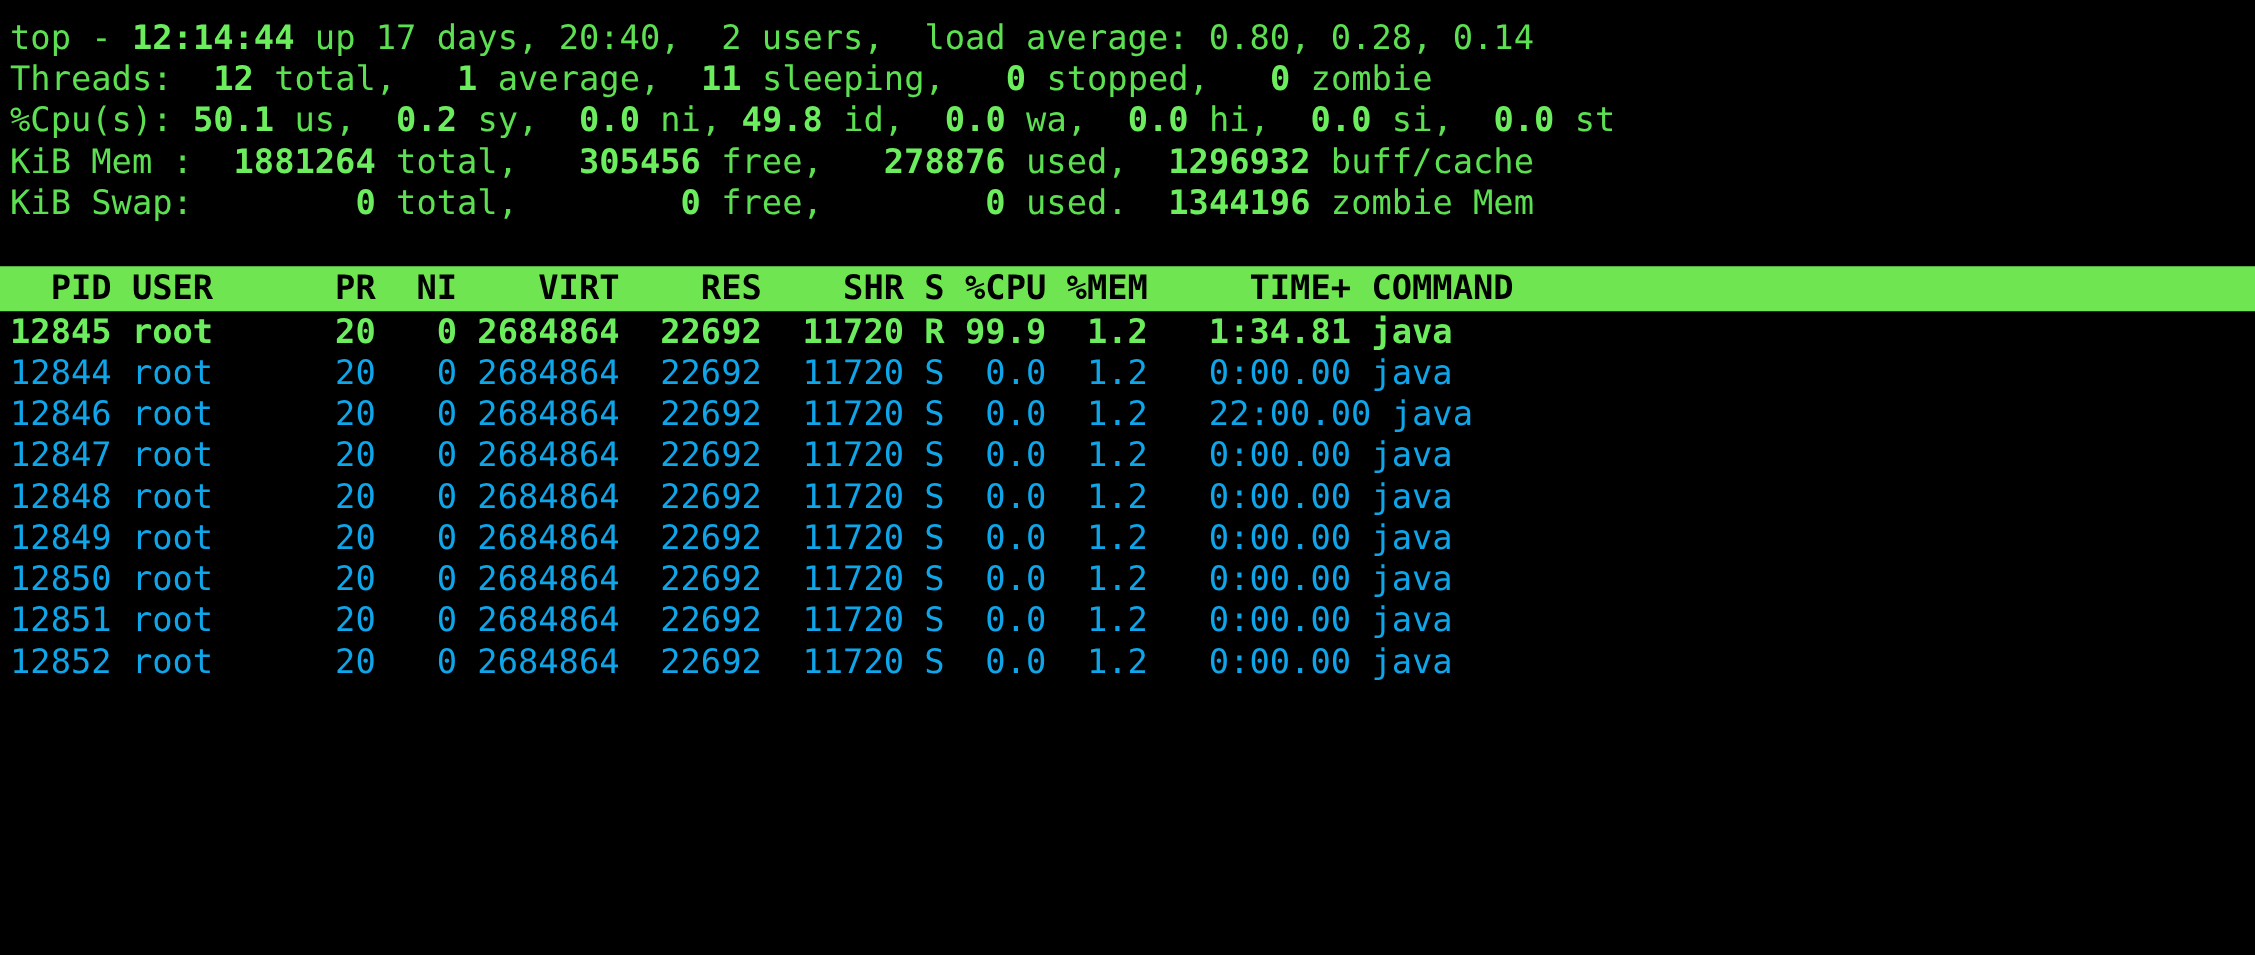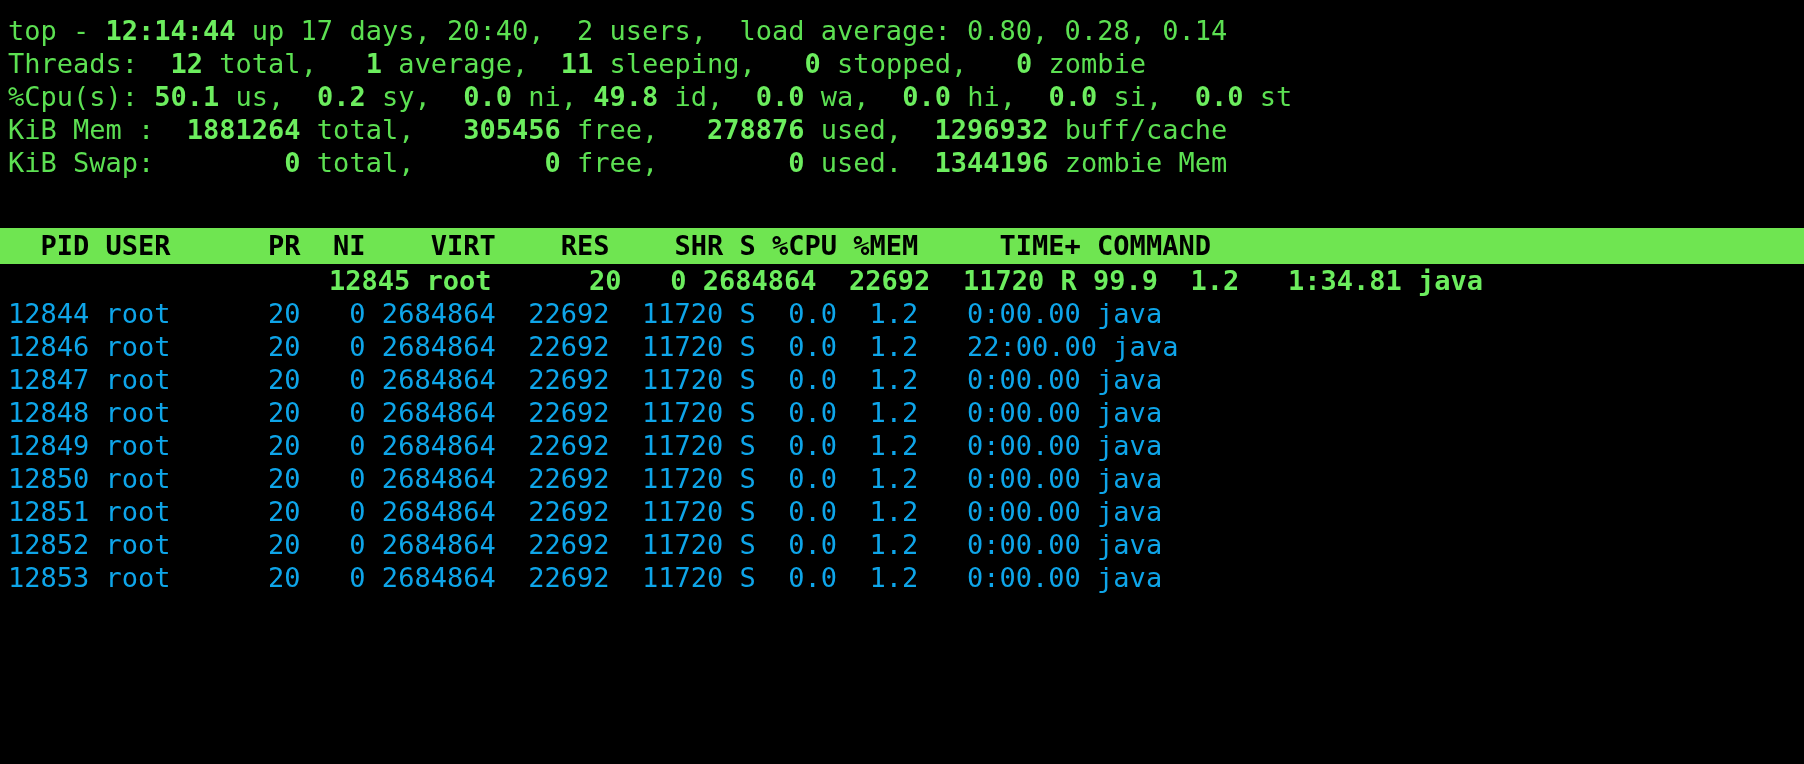--- a/index.html
+++ b/index.html
@@ -42,38 +42,37 @@
   .proc-header {
     background: #6fe551;
     color: #000000;
     font-size: 27px;
     line-height: 36px;
     white-space: pre;
     font-weight: 700;
     width: 1804px;
     padding-left: 8px;
     box-sizing: border-box;
-    margin-top: 16px;
+    margin-top: 1px;
     letter-spacing: 0px;
   }
   .proc-rows {
     padding-left: 8px;
   }
   .prow {
     font-size: 27px;
     line-height: 33px;
     color: #0ea5e9;
     white-space: pre;
     font-weight: 400;
     letter-spacing: 0px;
   }
   .prow.bold {
     font-weight: 700;
     color: #6ced5e;
-    text-align: center;
   }
 </style>
 </head>
 <body>
 
 <div id="terminal">
 
   <div class="summary">
 
     <div class="line"><span>top - </span><span class="b">12:14:44</span><span> up 17 days, 20:40,  2 users,  load average: 0.80, 0.28, 0.14</span></div>
@@ -95,16 +94,15 @@
   <div class="proc-rows" id="proc-rows">
       <div class="prow bold">12845 root      20   0 2684864  22692  11720 R 99.9  1.2   1:34.81 java</div>
       <div class="prow">12844 root      20   0 2684864  22692  11720 S  0.0  1.2   0:00.00 java</div>
       <div class="prow">12846 root      20   0 2684864  22692  11720 S  0.0  1.2   22:00.00 java</div>
       <div class="prow">12847 root      20   0 2684864  22692  11720 S  0.0  1.2   0:00.00 java</div>
       <div class="prow">12848 root      20   0 2684864  22692  11720 S  0.0  1.2   0:00.00 java</div>
       <div class="prow">12849 root      20   0 2684864  22692  11720 S  0.0  1.2   0:00.00 java</div>
       <div class="prow">12850 root      20   0 2684864  22692  11720 S  0.0  1.2   0:00.00 java</div>
       <div class="prow">12851 root      20   0 2684864  22692  11720 S  0.0  1.2   0:00.00 java</div>
       <div class="prow">12852 root      20   0 2684864  22692  11720 S  0.0  1.2   0:00.00 java</div>
-      <div class="prow">12853 root      20   0 2684864  22692  11720 S  0.0  1.2   0:00.00 java</div>
     </div>
 
 </div>
 
 </body></html>

